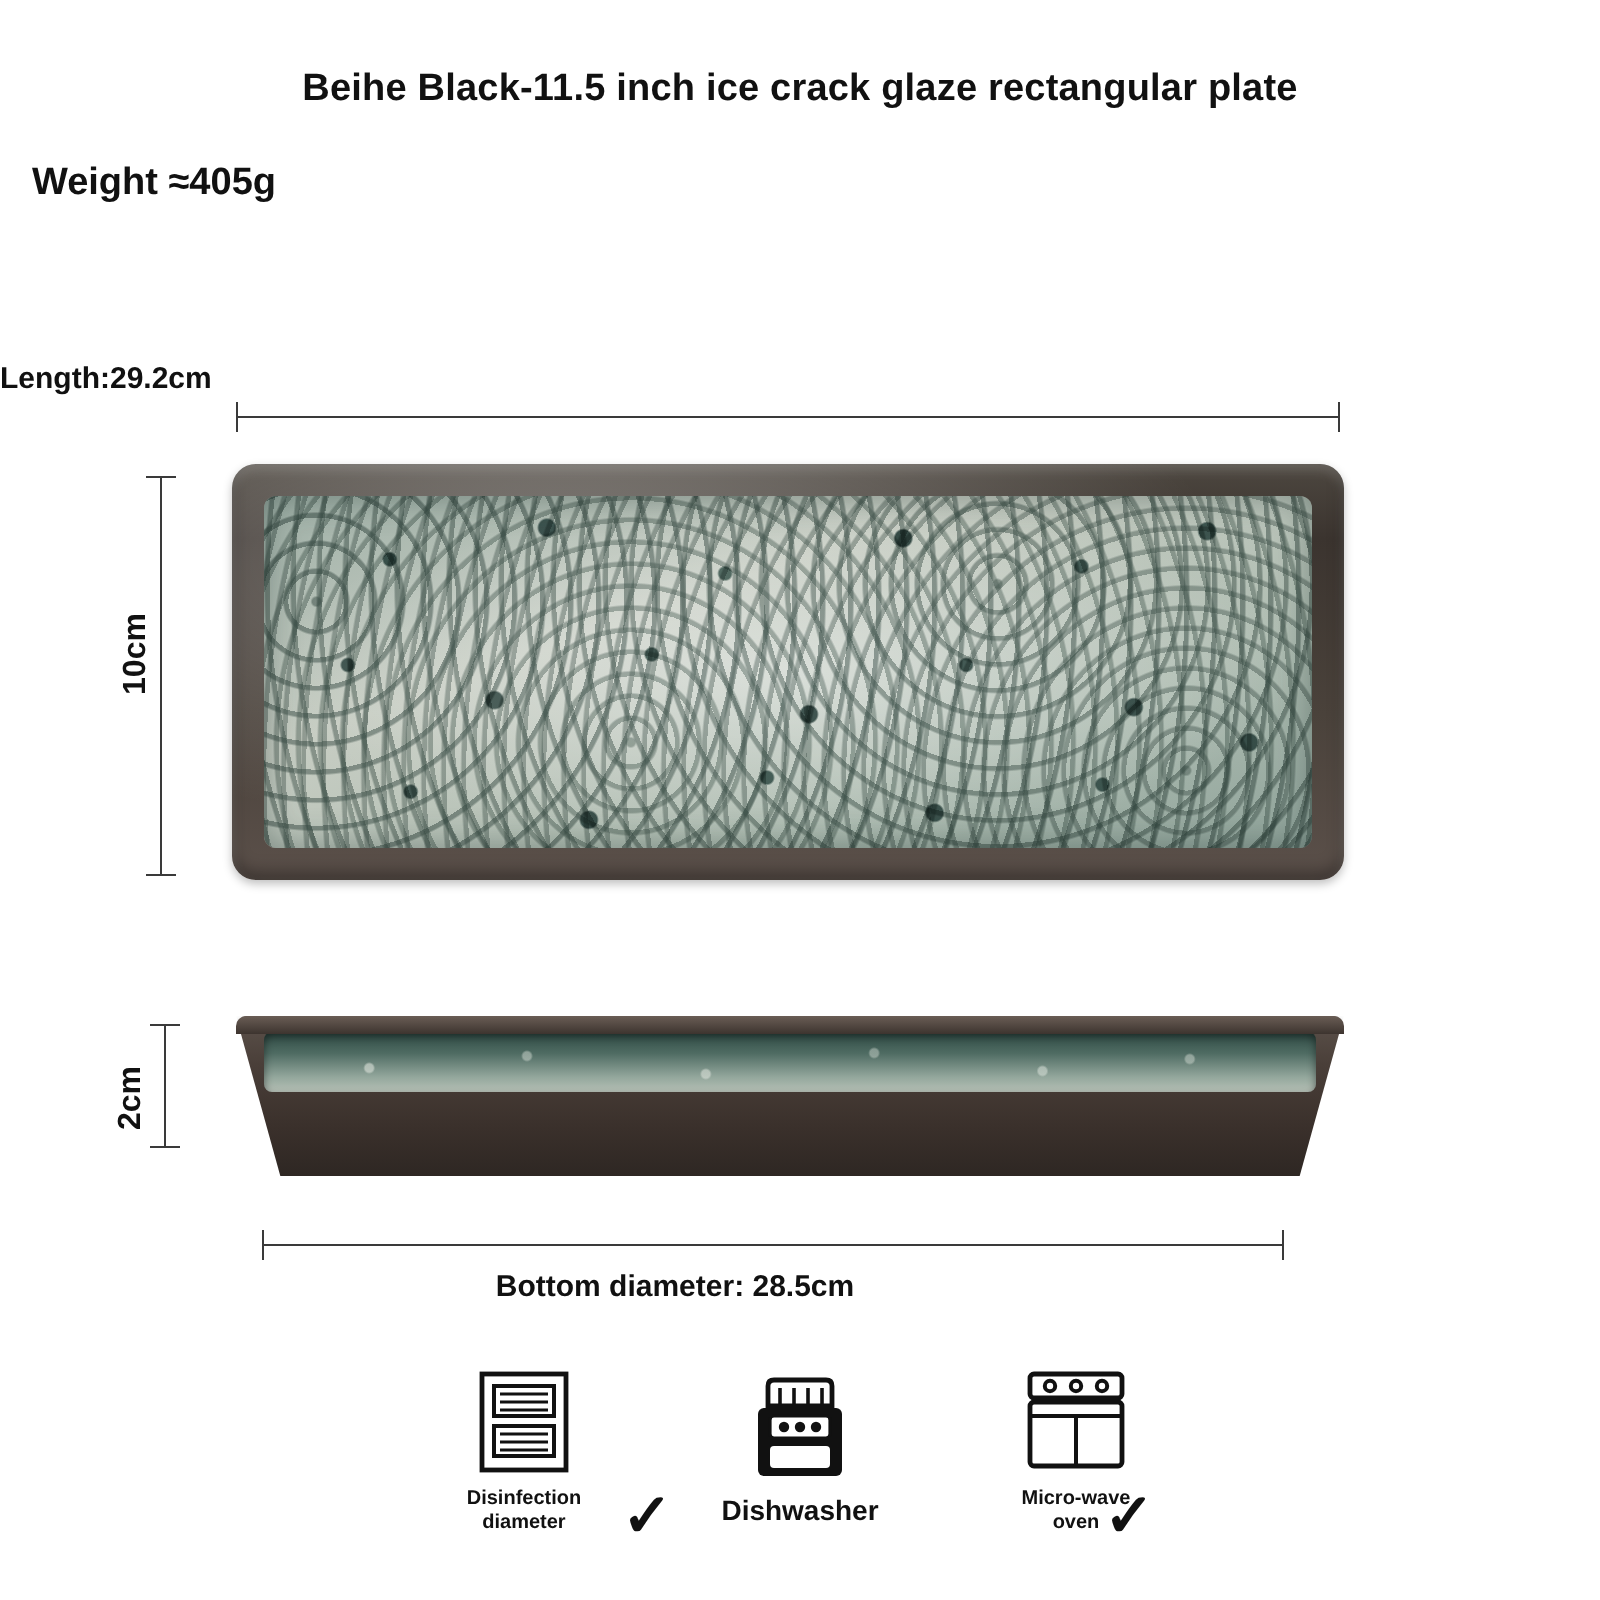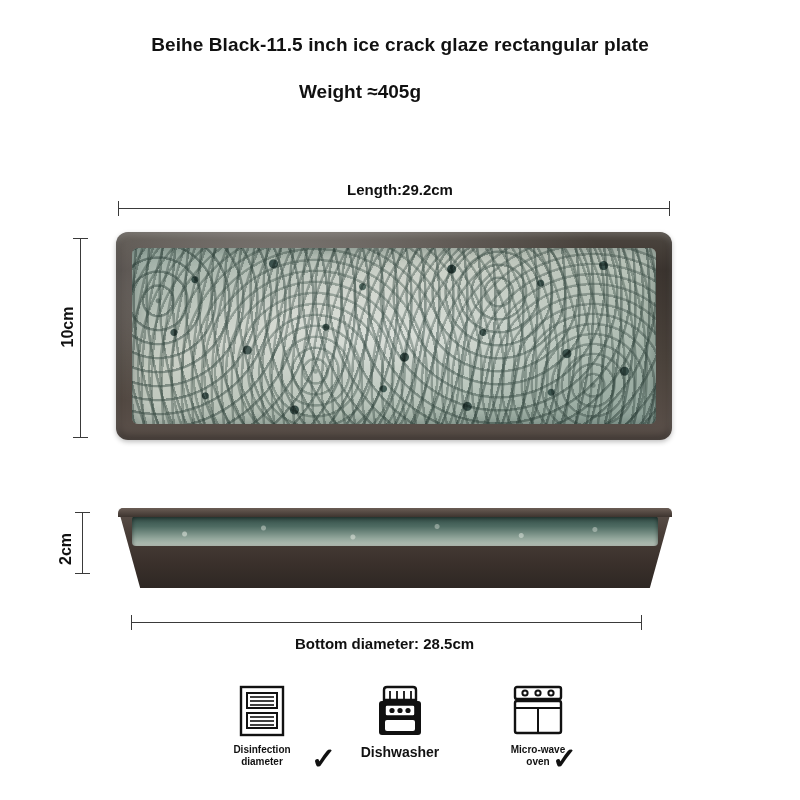--- a/index.html
+++ b/index.html
@@ -29,47 +29,45 @@
     left: 0;
     width: 800px;
     text-align: center;
     font-size: 19px;
     font-weight: bold;
     letter-spacing: 0.1px;
   }
   .subtitle {
     position: absolute;
     top: 81px;
-    left: 0;
+    left: 16px;
     width: 720px;
-    text-align: center;
     font-size: 19px;
     font-weight: bold;
   }
 
   
   .dim-label {
     position: absolute;
     font-size: 15px;
     font-weight: bold;
     color: #111;
     white-space: nowrap;
   }
   .length-label {
     top: 181px;
     left: 0;
     width: 800px;
-    text-align: center;
+    text-align: left;
   }
   .bottom-label {
     top: 635px;
     left: 0;
     width: 675px;
     text-align: center;
-    margin-left: 47px;
   }
   .height-label {
     top: 318px;
     left: 48px;
     transform: rotate(-90deg);
     transform-origin: center center;
     font-size: 16px;
   }
   .thick-label {
     top: 540px;
@@ -232,21 +230,21 @@
   }
 
   
   .icons-row {
     position: absolute;
     top: 682px;
     left: 0;
     width: 800px;
     display: flex;
     justify-content: center;
-    align-items: flex-start;
+    align-items: center;
     gap: 18px;
   }
   .icon-block {
     display: flex;
     flex-direction: column;
     align-items: center;
     width: 120px;
   }
   .icon-art {
     height: 56px;

